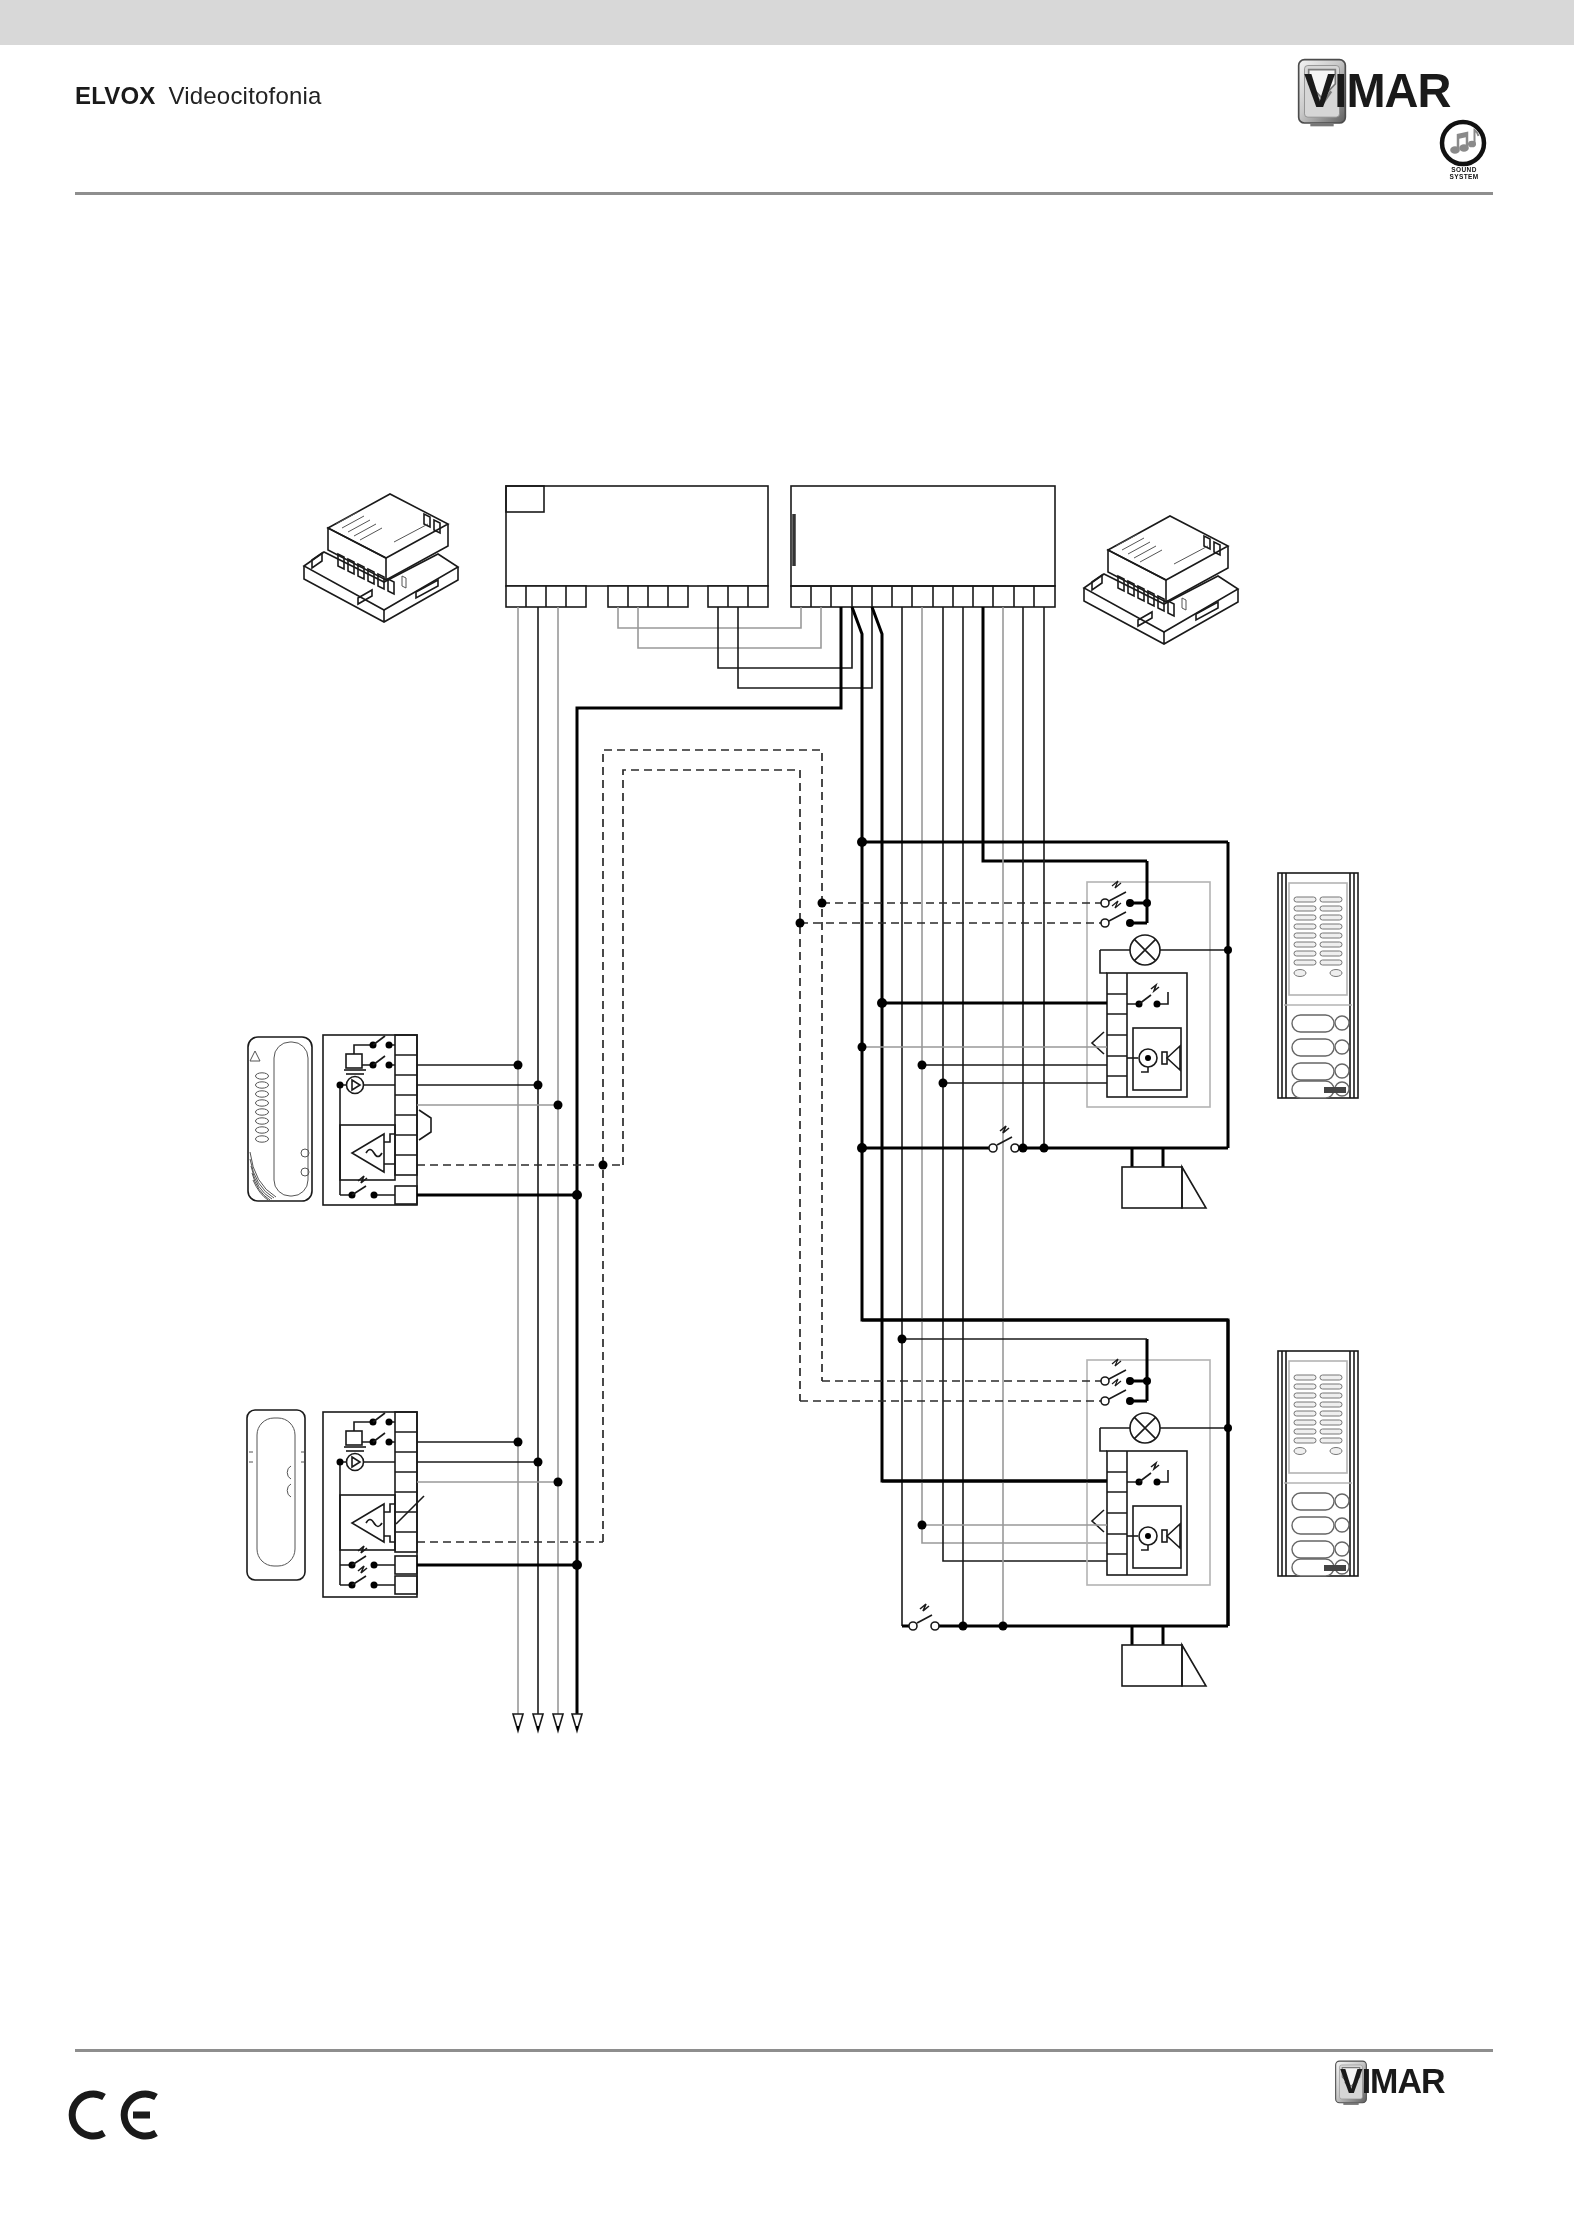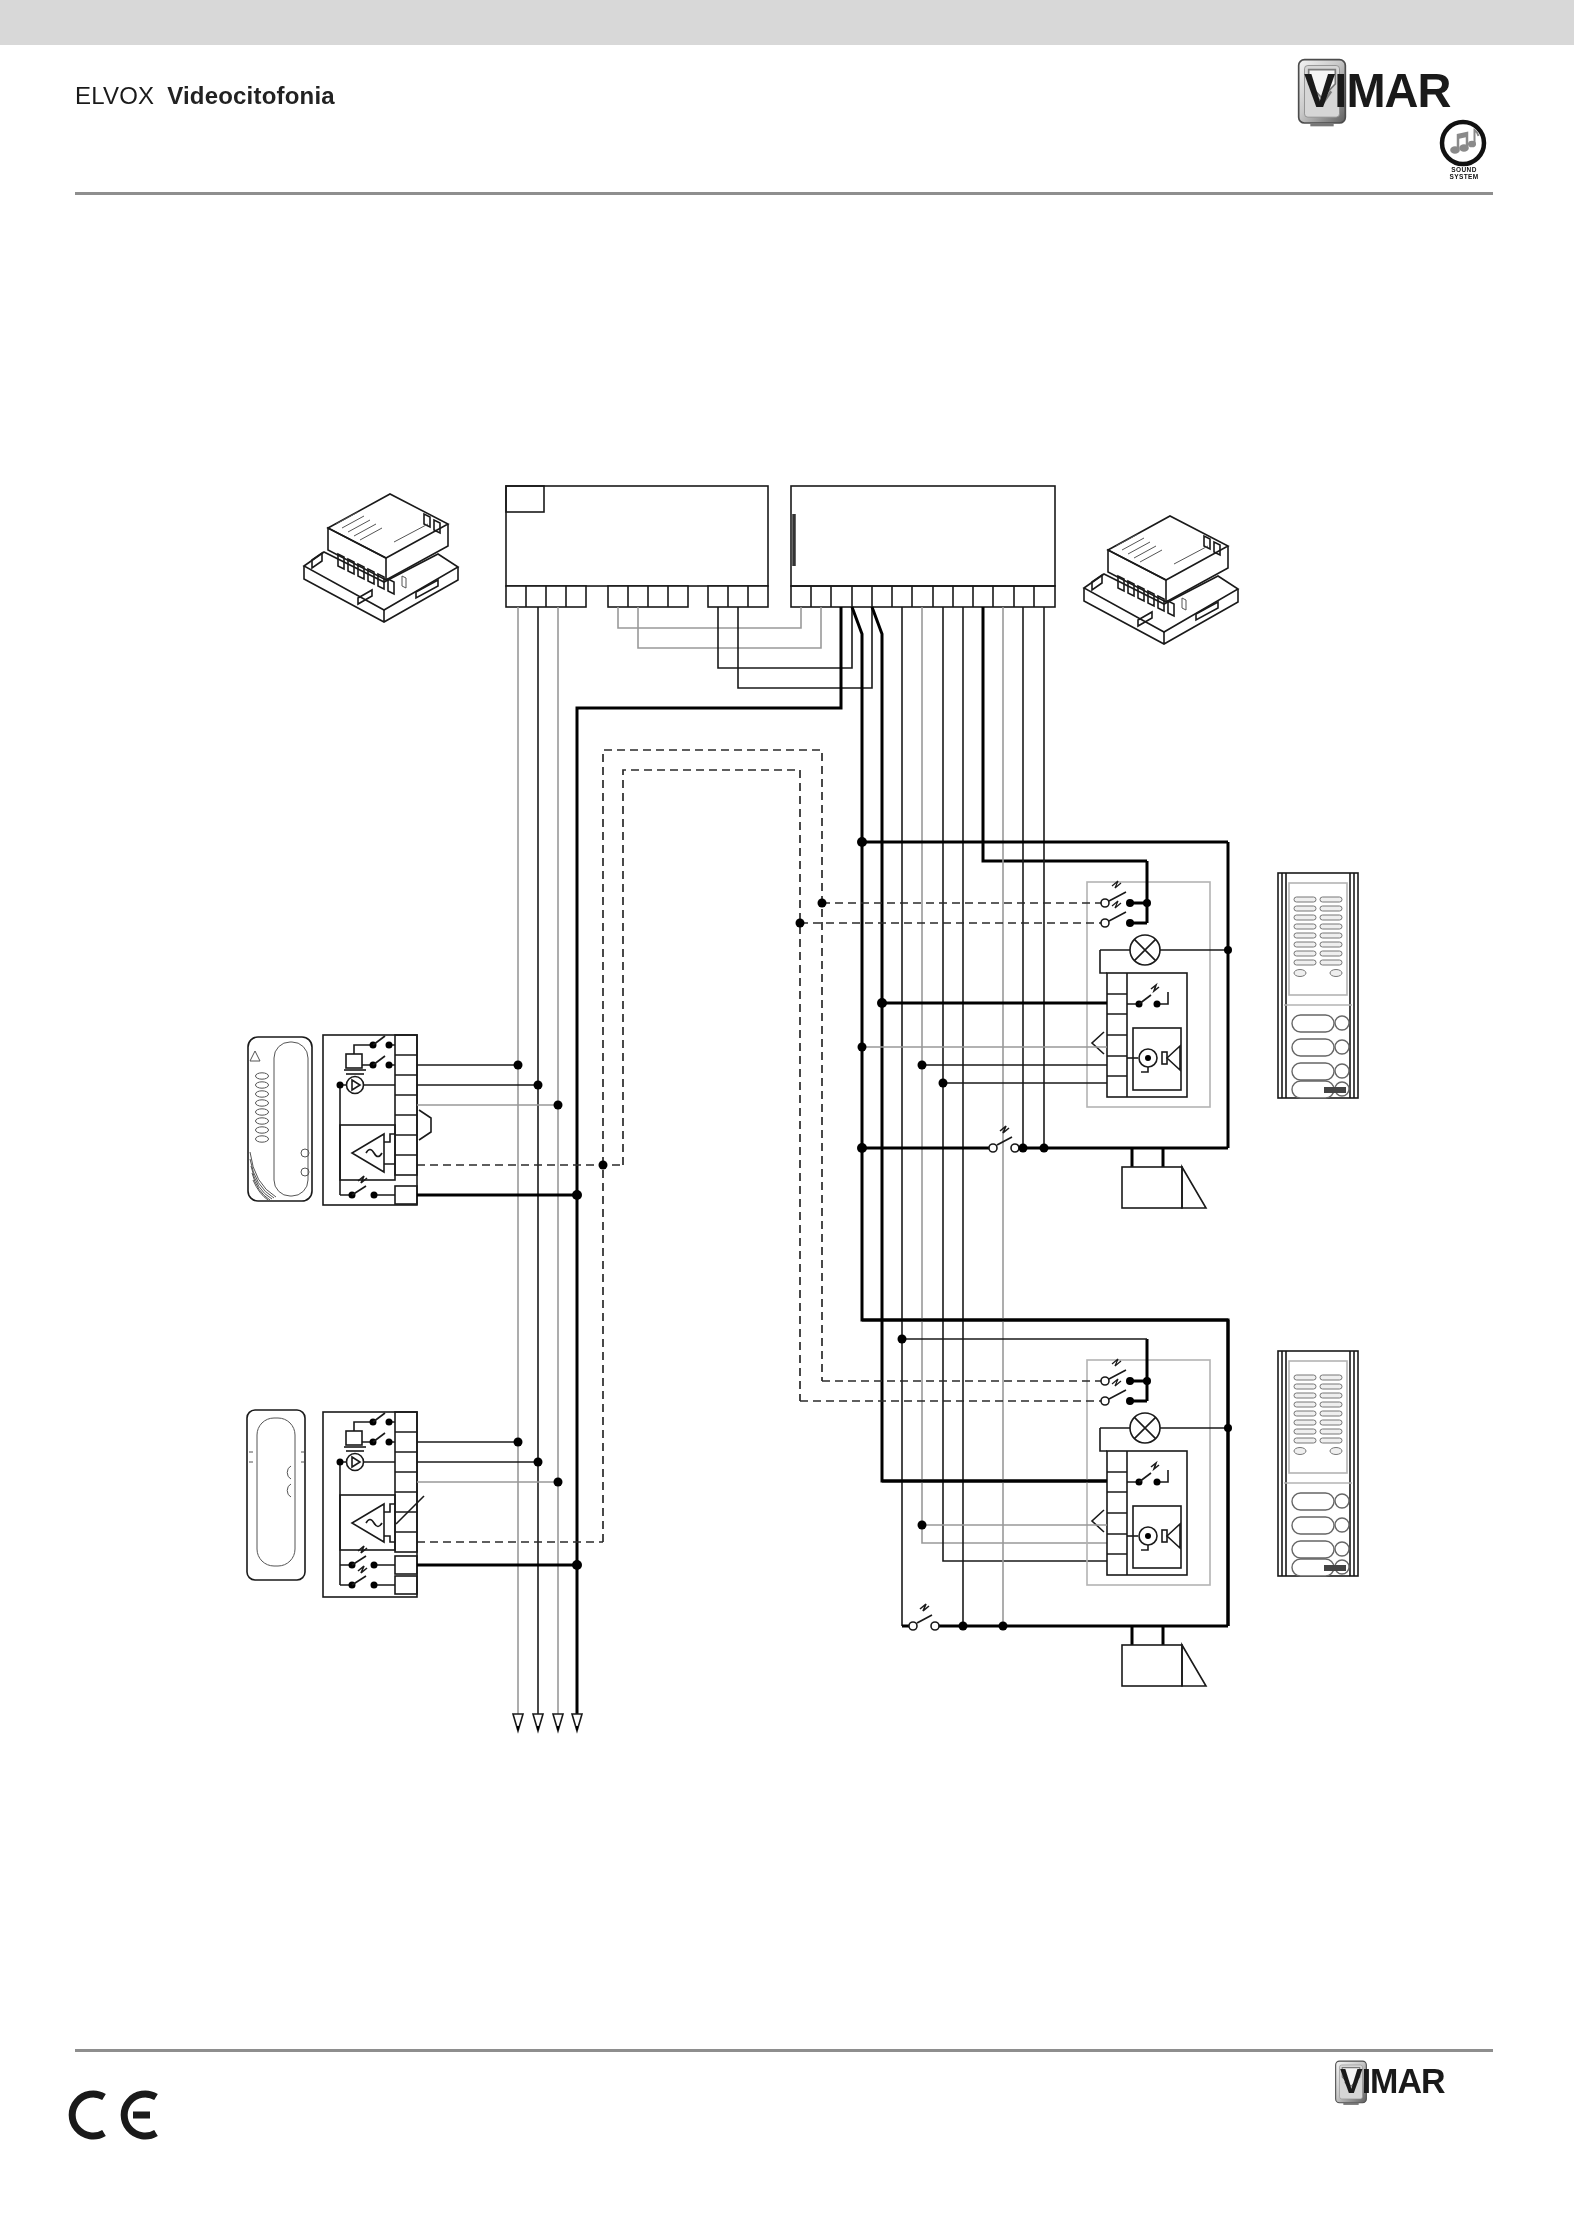--- a/index.html
+++ b/index.html
@@ -1,21 +1,21 @@
 <!DOCTYPE html>
 <html><head>
 <meta charset="utf-8">
 <style>
   html,body{margin:0;padding:0;}
   body{width:1574px;height:2226px;position:relative;background:#fff;
        font-family:"Liberation Sans",sans-serif;color:#1a1a1a;overflow:hidden;}
   .topbar{position:absolute;left:0;top:0;width:1574px;height:45px;}
   .brandline{position:absolute;left:75px;top:82px;font-size:24px;letter-spacing:.2px;}
-  .brandline .b{font-weight:normal;text-align:center;}
-  .brandline .r{font-weight:bold;color:#222;margin-left:6px;}
+  .brandline .b{font-weight:bold;text-align:center;}
+  .brandline .r{font-weight:normal;color:#222;margin-left:6px;}
   .rule{position:absolute;height:2.5px;background:#8e8e8e;}
   .vimar-top{position:absolute;left:1296px;top:58px;display:flex;align-items:flex-start;}
   .vimar-word{font-weight:bold;font-size:47px;letter-spacing:-1px;transform:scaleY(1.04);line-height:1;}
   .vimar-foot{position:absolute;left:1334px;top:2060px;display:flex;align-items:flex-start;}
   .vimar-word.small{font-size:34px;}
   .ss-label{position:absolute;left:1436px;top:166px;width:56px;text-align:center;
             font-size:6.5px;font-weight:bold;letter-spacing:.4px;color:#111;}
   svg{position:absolute;left:0;top:0;}
   .ln{stroke:#1a1a1a;stroke-width:1.6;fill:none;}
   .lg{stroke:#999;stroke-width:1.6;fill:none;}

